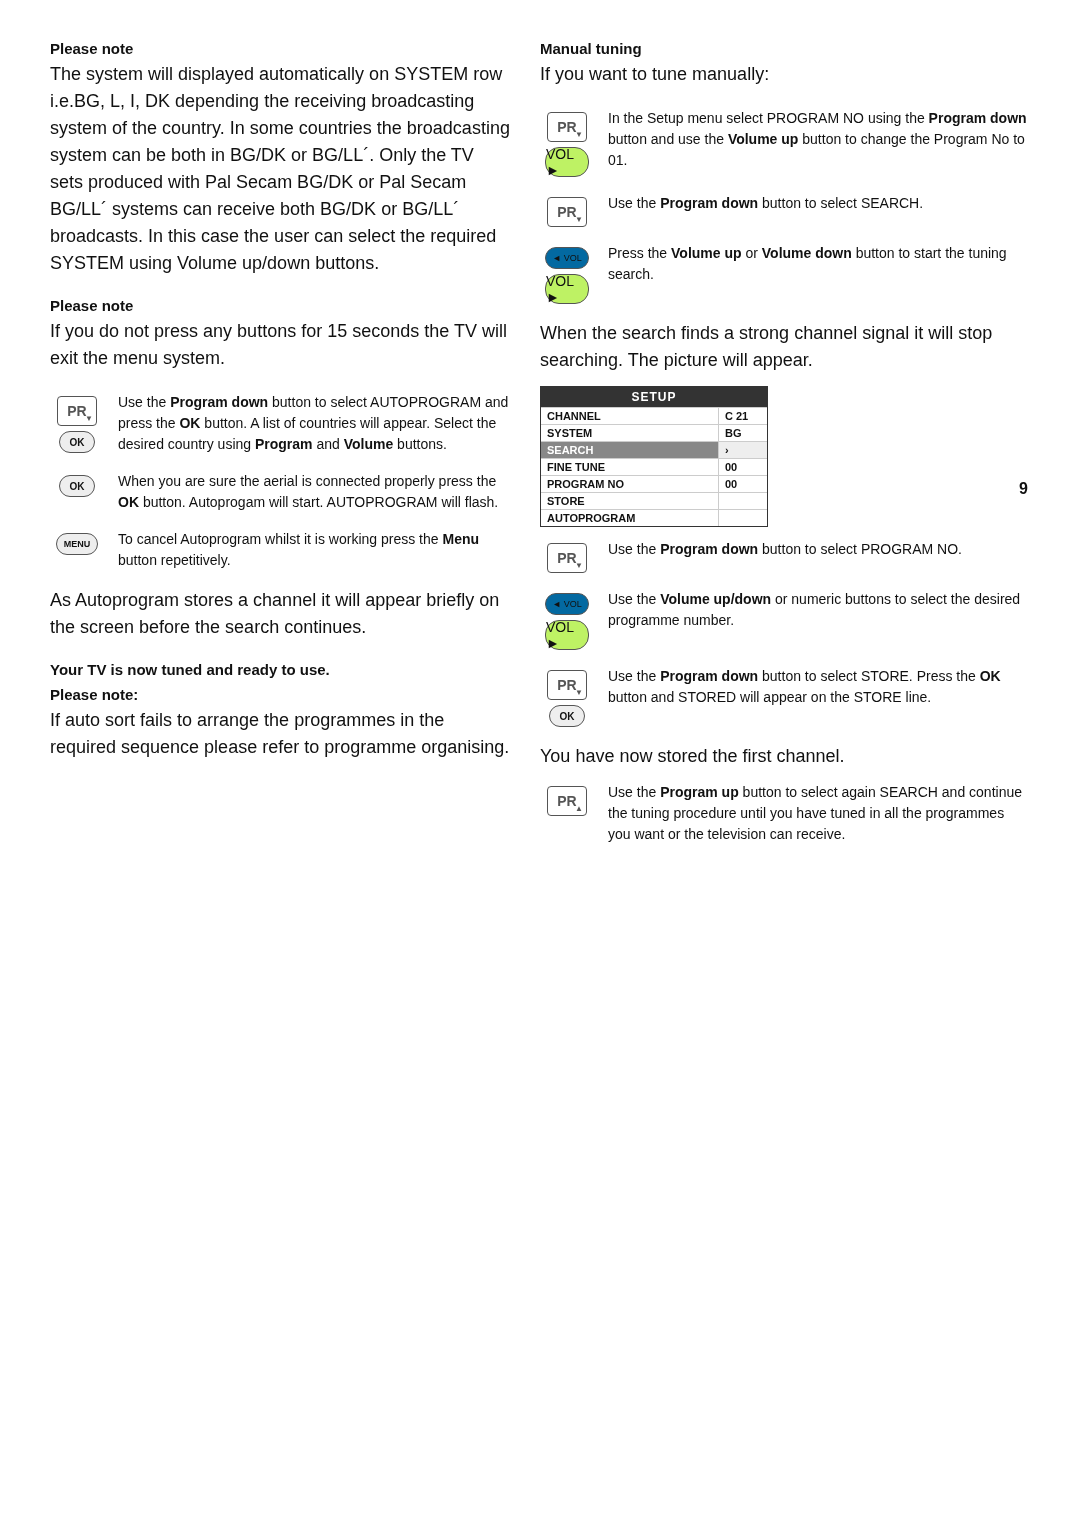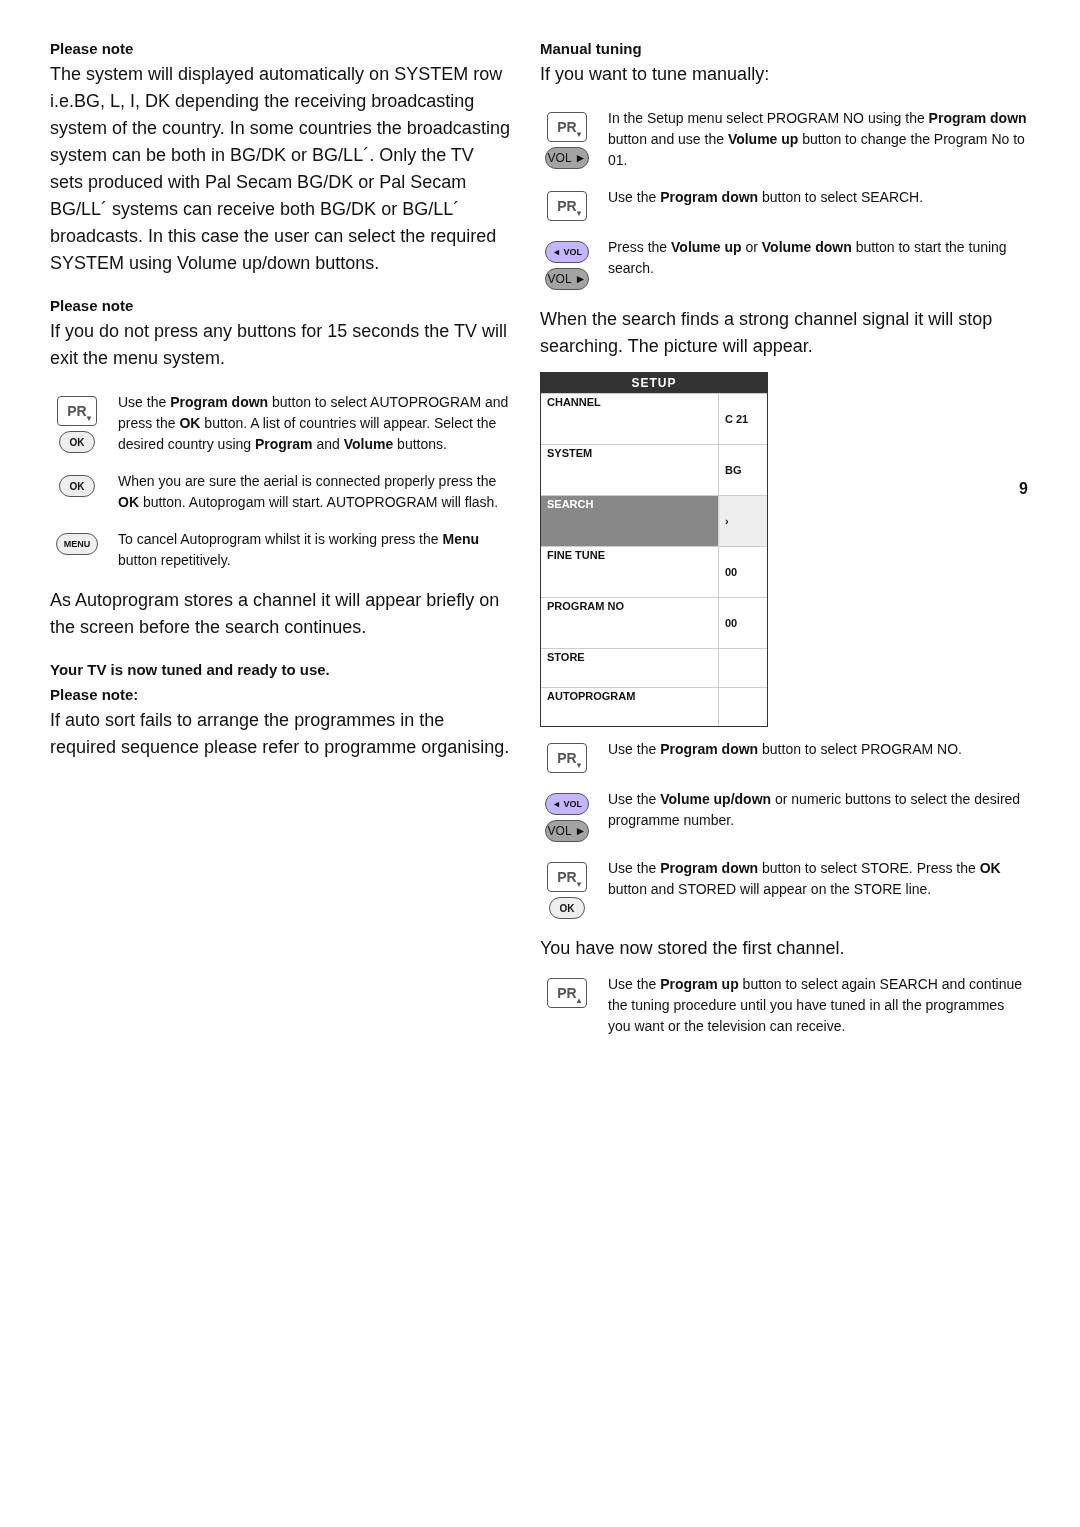--- a/index.html
+++ b/index.html
@@ -116,33 +116,32 @@
     }
     .btn-vol-left {
       width: 44px;
       height: 22px;
       border: 1.5px solid #555;
       border-radius: 14px;
       display: flex;
       align-items: center;
       justify-content: center;
       font-size: 9px;
-      background: #c4b5fd;
-      font-weight: bold;
+      background: #0369a1;
     }
     .btn-vol-right {
       width: 44px;
-      height: 22px;
+      height: 30px;
       border: 1.5px solid #555;
       border-radius: 14px;
       display: flex;
       align-items: center;
       justify-content: center;
-      font-size: 12px;
-      background: #a3a3a3;
+      font-size: 14px;
+      background: #bef264;
     }
     .btn-pr-up {
       width: 40px;
       height: 30px;
       border: 1.5px solid #555;
       border-radius: 4px;
       display: flex;
       align-items: center;
       justify-content: center;
       font-size: 10px;
@@ -182,21 +181,21 @@
     }
     .setup-cell-label {
       font-size: 11px;
       padding: 2px 6px;
       flex: 1;
       border-right: 1px solid #ccc;
       font-weight: bold;
     }
     .setup-cell-value {
       font-size: 11px;
-      padding: 19px 6px;
+      padding: 2px 6px;
       width: 48px;
       font-weight: bold;
     }
     .setup-row.highlight .setup-cell-label {
       background: #888;
       color: #fff;
     }
     .setup-row.highlight .setup-cell-value {
       background: #eee;
     }

